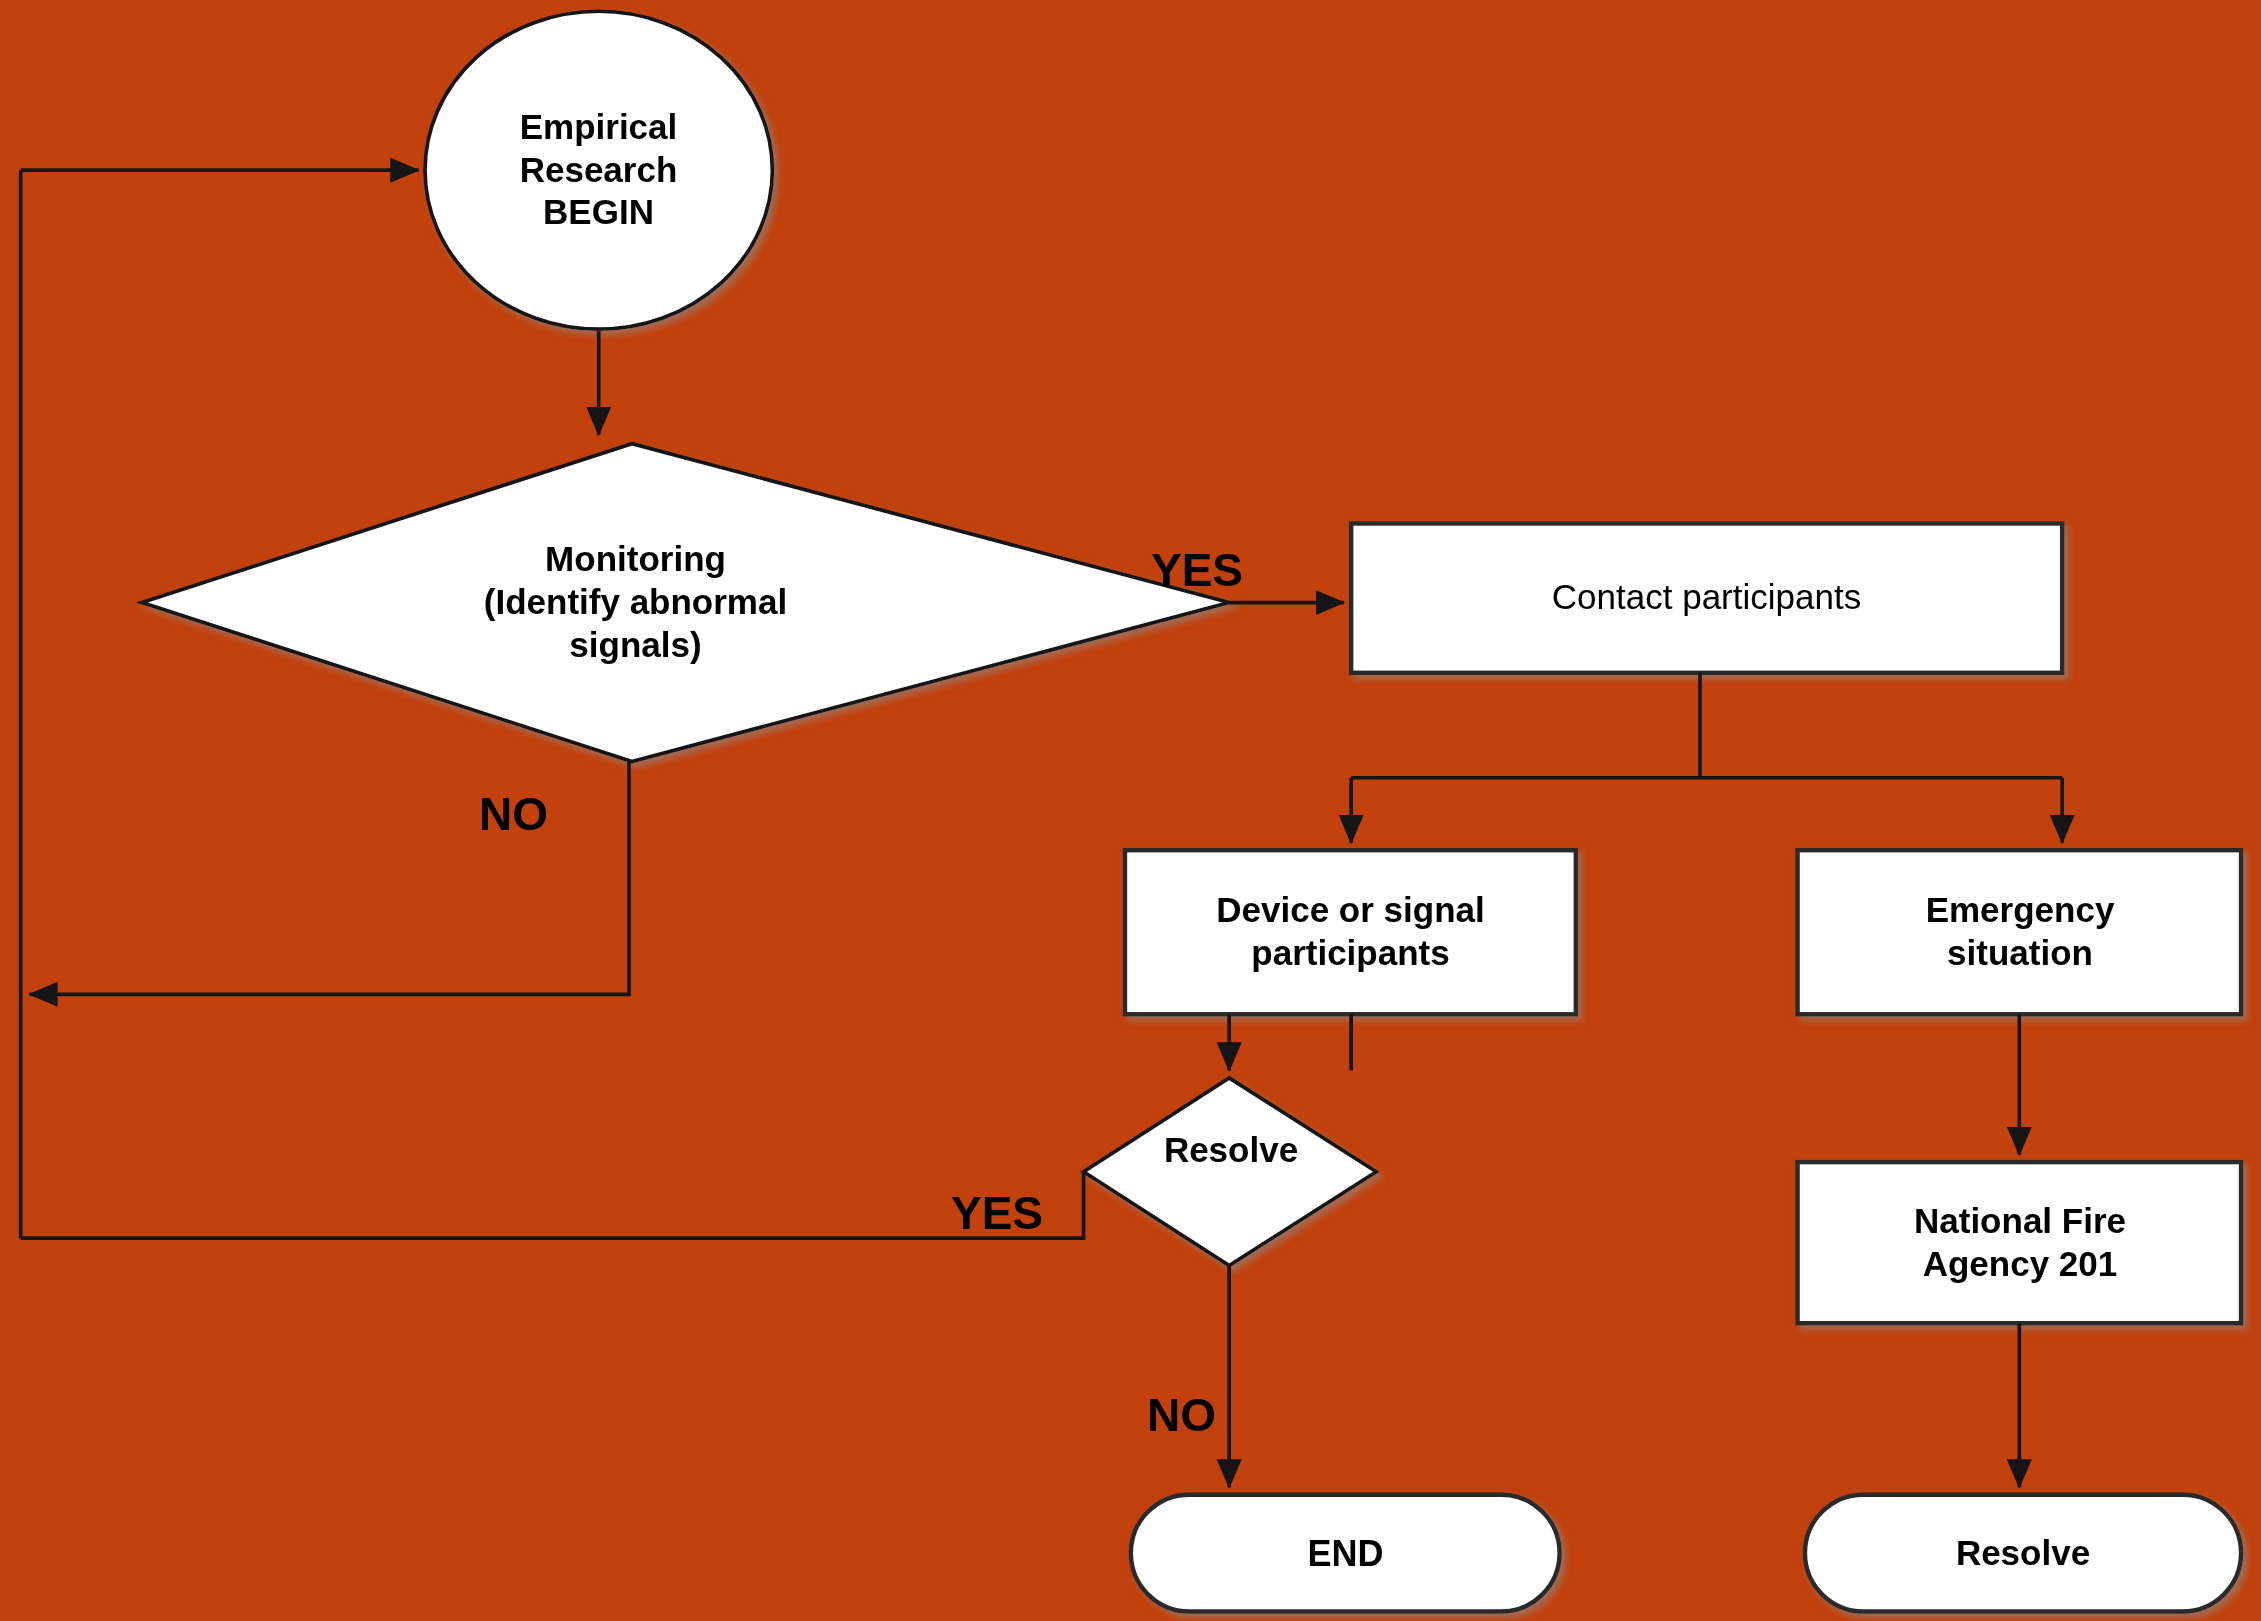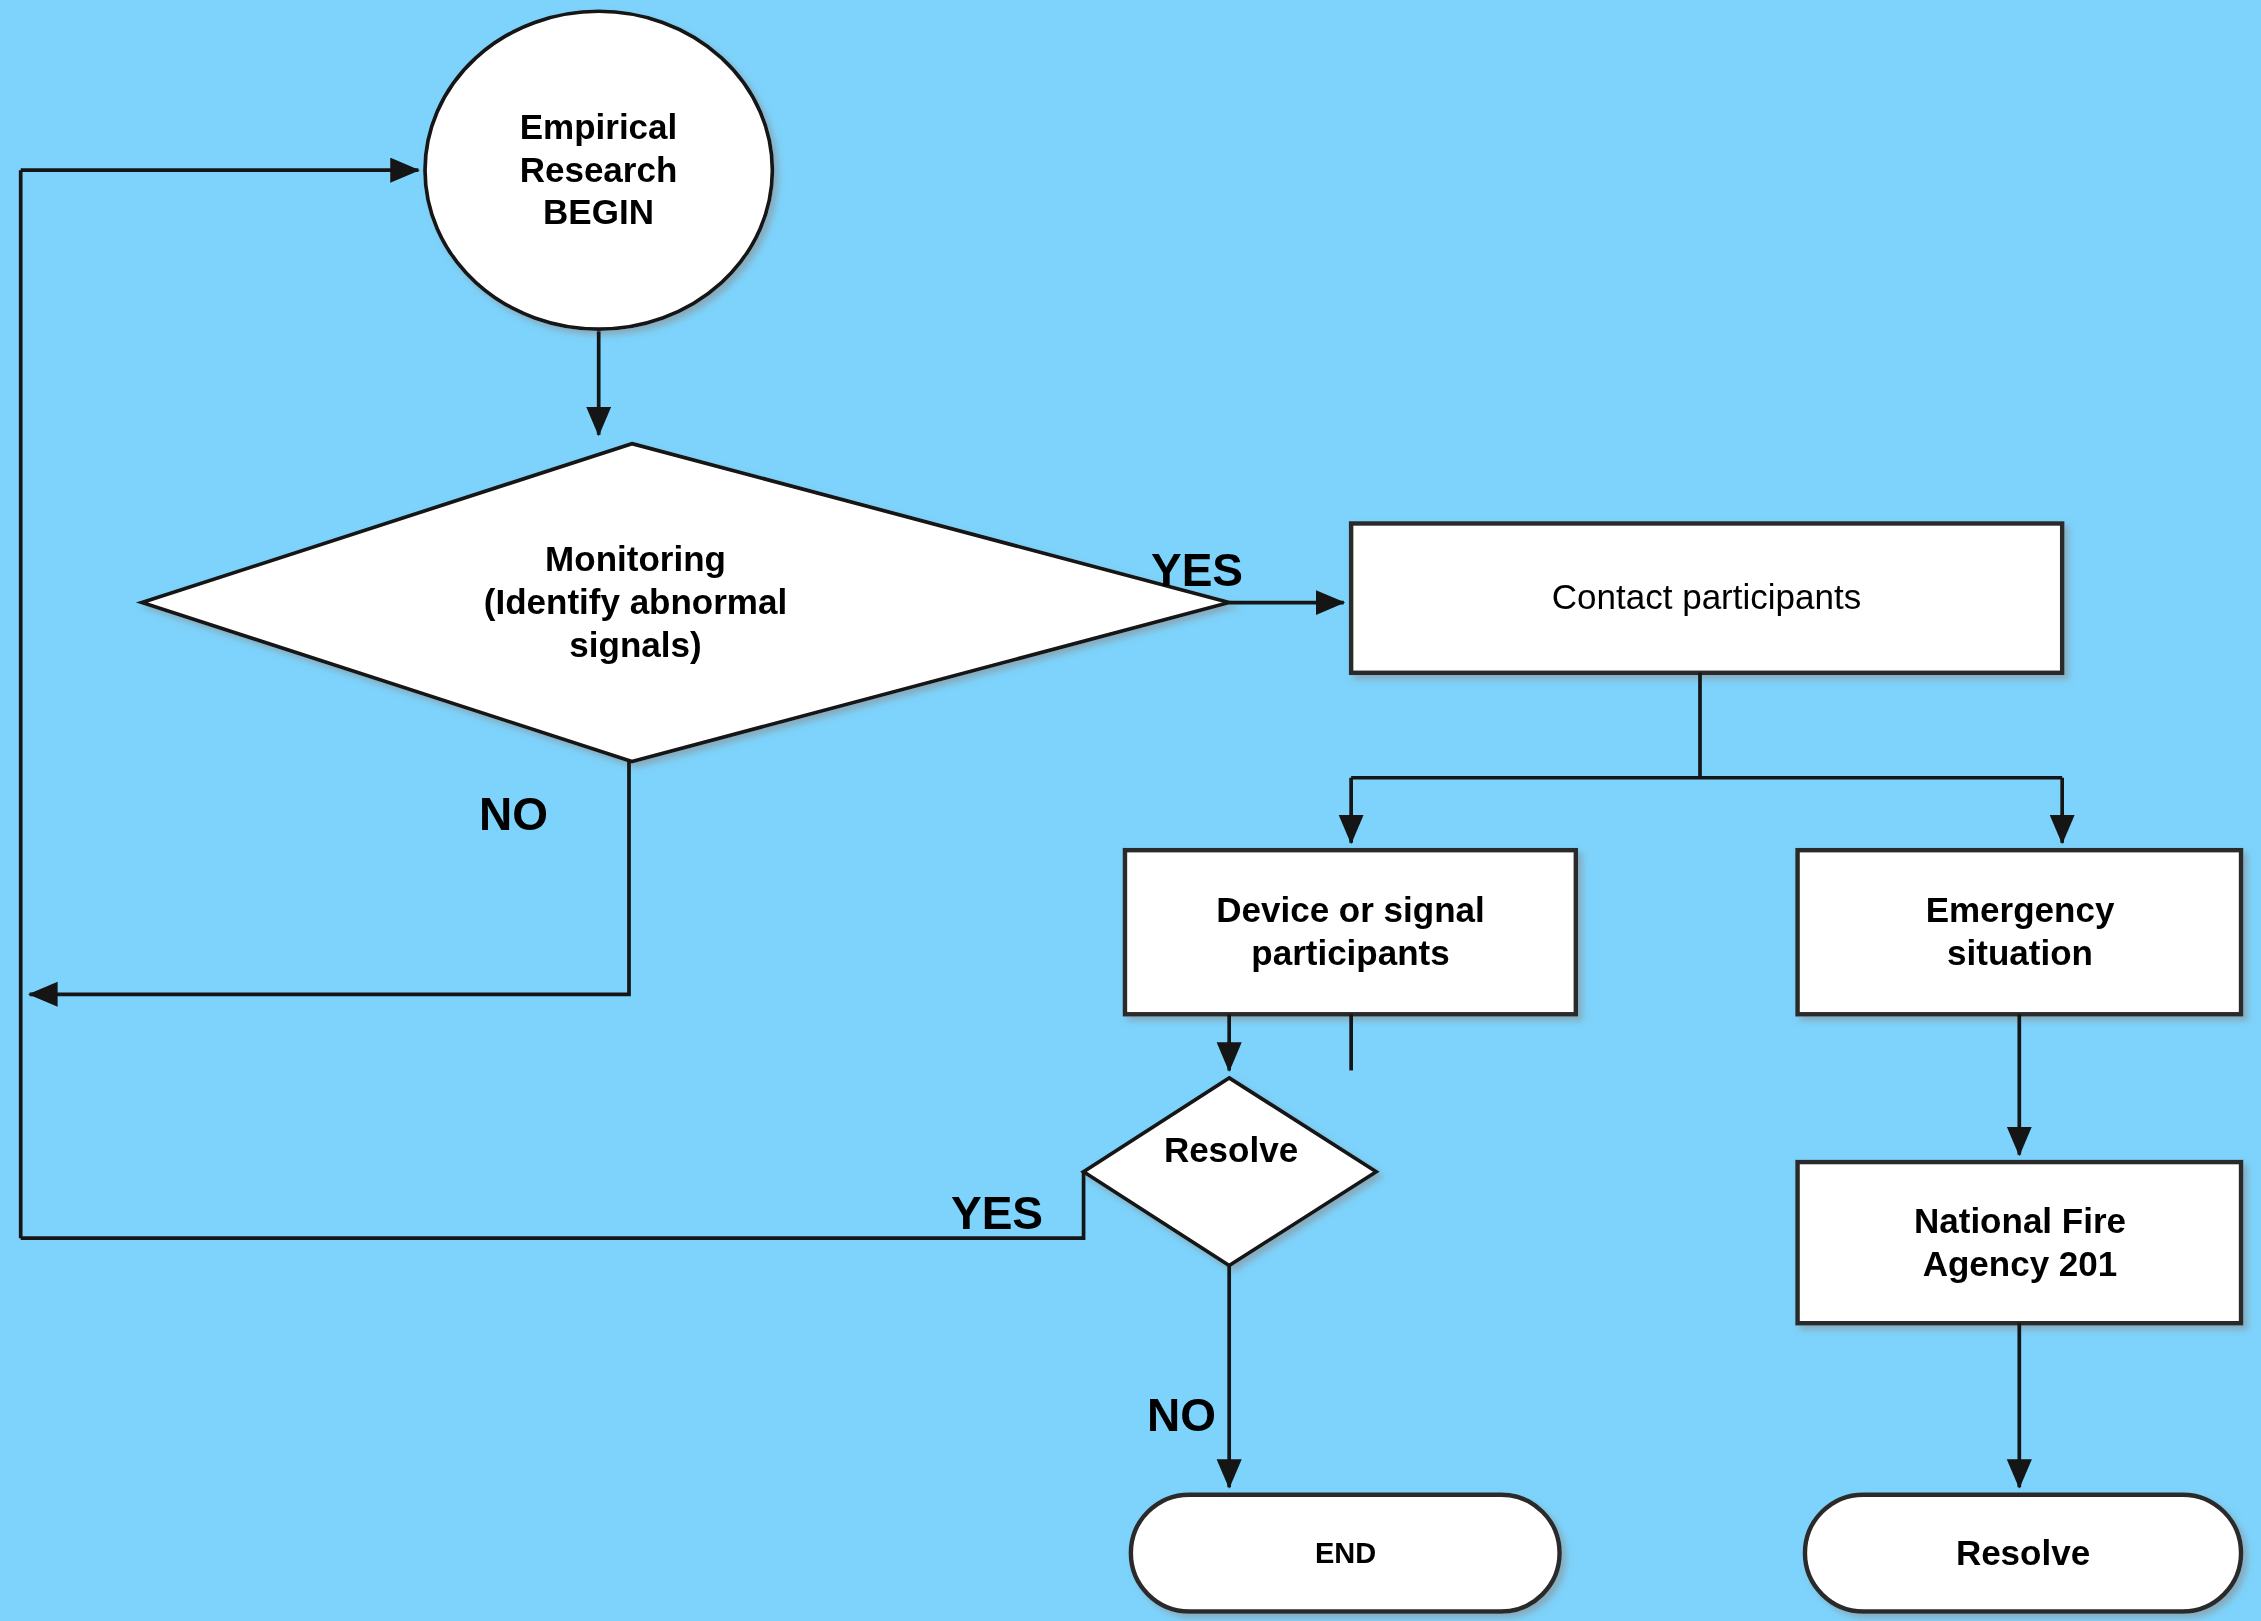--- a/index.html
+++ b/index.html
@@ -7,21 +7,21 @@
     padding: 0;
     background: #ffffff;
   }
   body {
     font-family: "Liberation Sans", sans-serif;
   }
   #canvas {
     position: relative;
     width: 2261px;
     height: 1622px;
-    background: #7dd3fc;
+    background: #c2410c;
     overflow: hidden;
   }
   svg.flow {
     position: absolute;
     top: 0;
     left: 0;
     width: 2261px;
     height: 1622px;
   }
   .node-text {
@@ -127,21 +127,21 @@
 participants</div>
 
   <div class="node-text t-bold" style="left:1798px; top:850px; width:444px; height:164px; font-size:35px;">Emergency
 situation</div>
 
   <div class="node-text t-bold" style="left:1109px; top:1127px; width:244px; height:47px; font-size:35px;">Resolve</div>
 
   <div class="node-text t-bold" style="left:1798px; top:1162px; width:444px; height:161px; font-size:35px;">National Fire
 Agency 201</div>
 
-  <div class="node-text t-bold" style="left:1131px; top:1495px; width:429px; height:117px; font-size:29px;">END</div>
+  <div class="node-text t-bold" style="left:1131px; top:1495px; width:429px; height:117px; font-size:36px;">END</div>
 
   <div class="node-text t-bold" style="left:1805px; top:1495px; width:436px; height:117px; font-size:35px;">Resolve</div>
 
   <div class="edge-label" style="left:1151px; top:523px; font-size:46px;">YES</div>
 
   <div class="edge-label" style="left:479px; top:767px; font-size:46px;">NO</div>
 
   <div class="edge-label" style="left:951px; top:1166px; font-size:46px;">YES</div>
 
   <div class="edge-label" style="left:1216px; top:1368px; font-size:46px; transform:translateX(-100%);">NO</div>

